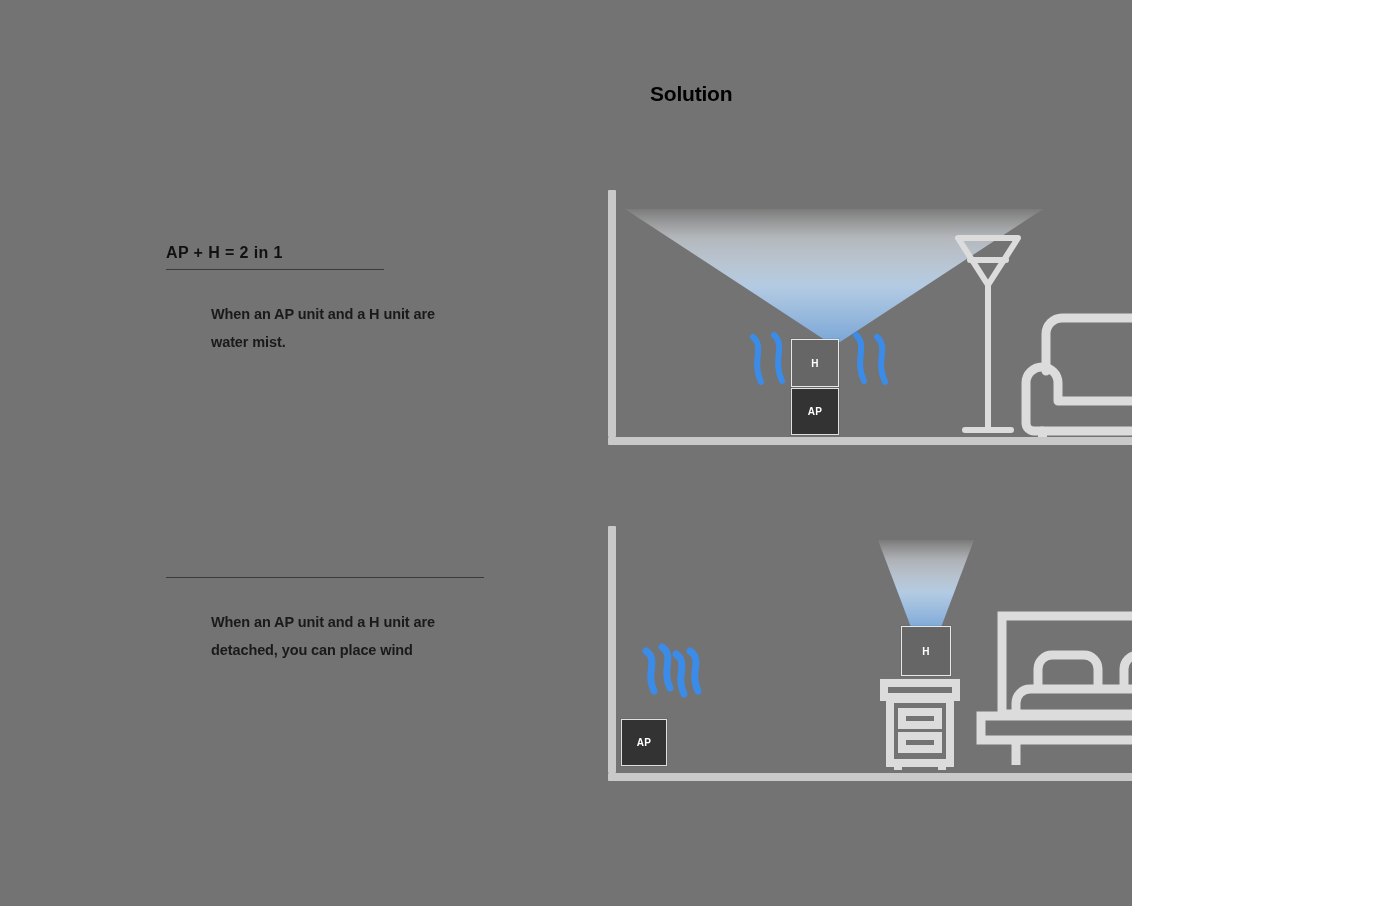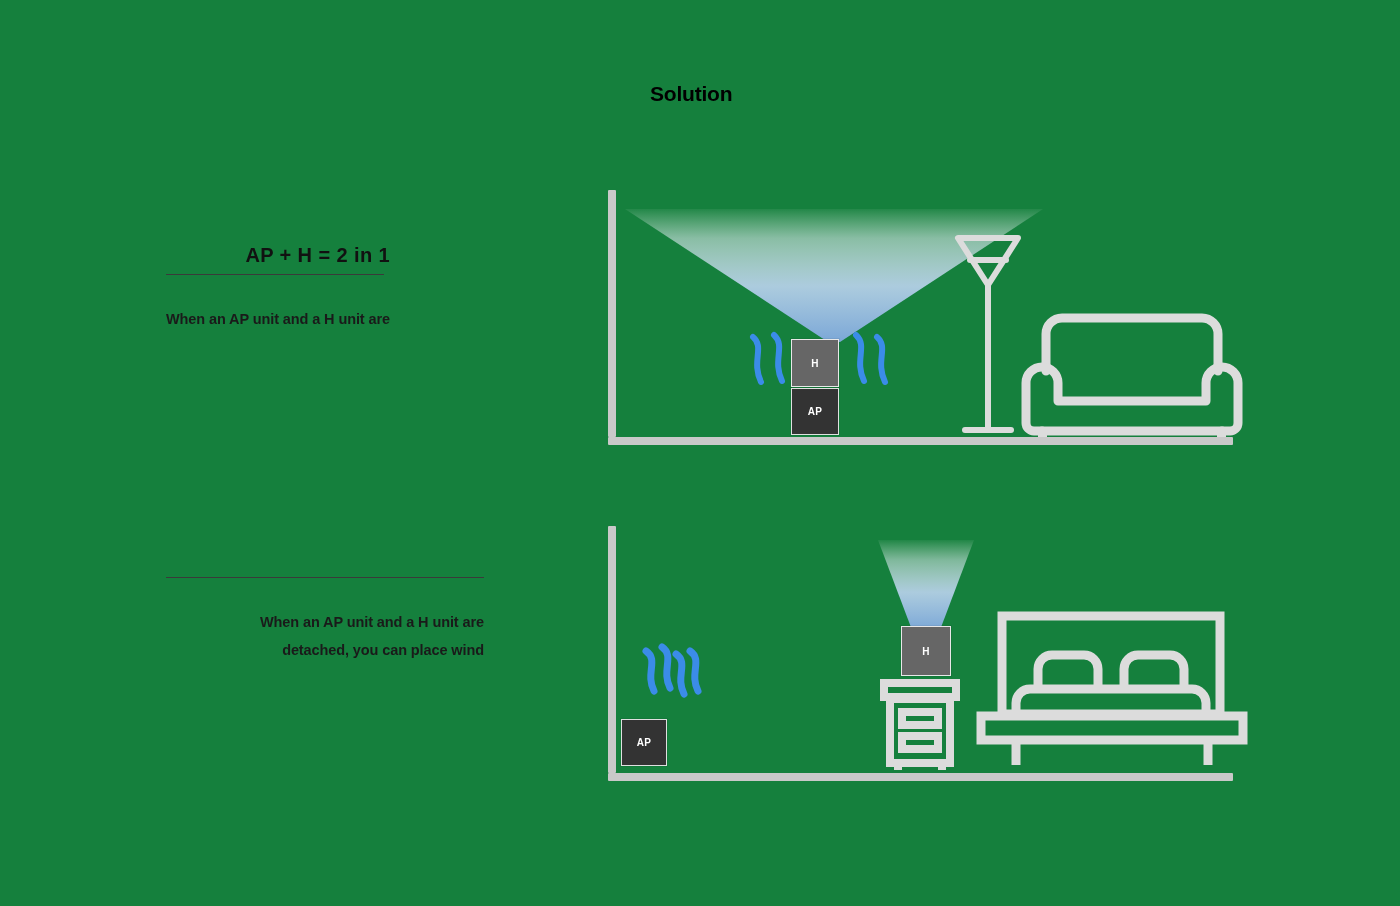--- a/index.html
+++ b/index.html
@@ -8,25 +8,24 @@
     padding: 0;
     background: #ffffff;
   }
   body {
     font-family: "Liberation Sans", sans-serif;
     color: #111111;
     -webkit-font-smoothing: antialiased;
   }
   #page {
     position: relative;
-    width: 1400px;
+    width: 1132px;
     height: 906px;
-    background: #15803d;
+    background: #737373;
     overflow: hidden;
-    text-align: right;
   }
 
   
   #section-title {
     position: absolute;
     left: 650px;
     top: 82px;
     font-size: 21px;
     font-weight: bold;
     letter-spacing: -0.2px;
@@ -36,21 +35,21 @@
 
   
   .text-block {
     position: absolute;
     left: 166px;
   }
   #block-1 { top: 244px; }
   #block-2 { top: 577px; }
 
   .block-heading {
-    font-size: 20px;
+    font-size: 16px;
     font-weight: bold;
     color: #111111;
     letter-spacing: 0.4px;
     white-space: nowrap;
     padding-bottom: 7px;
     display: inline-block;
   }
   .heading-rule {
     height: 1px;
     background: #3a3a3a;
@@ -59,20 +58,21 @@
   #block-1 .heading-rule { width: 218px; }
   #block-2 .heading-rule { width: 318px; }
 
   .block-body {
     margin-top: 30px;
     font-size: 14.5px;
     font-weight: bold;
     line-height: 28px;
     color: #1a1a1a;
     letter-spacing: -0.1px;
+    margin-left: 45px;
   }
   .block-body .line { display: block; white-space: nowrap; }
 
   
   .scene {
     position: absolute;
   }
   #scene-1 { left: 608px; top: 190px; width: 640px; height: 255px; }
   #scene-2 { left: 608px; top: 526px; width: 640px; height: 255px; }
 
@@ -150,20 +150,21 @@
 
 <div id="page">
 
   <div id="section-title">Solution</div>
 
   <div class="text-block" id="block-1">
     <div class="block-heading">AP  +  H   =  2  in  1</div>
     <div class="heading-rule"></div>
     <div class="block-body">
       <span class="line">When an AP unit and a H unit are</span>
+      <span class="line">water mist.</span>
     </div>
   </div>
 
   <div class="text-block" id="block-2">
     <div class="heading-rule"></div>
     <div class="block-body">
       <span class="line">When an AP unit and a H unit are</span>
       <span class="line">detached, you can place wind</span>
     </div>
   </div>

